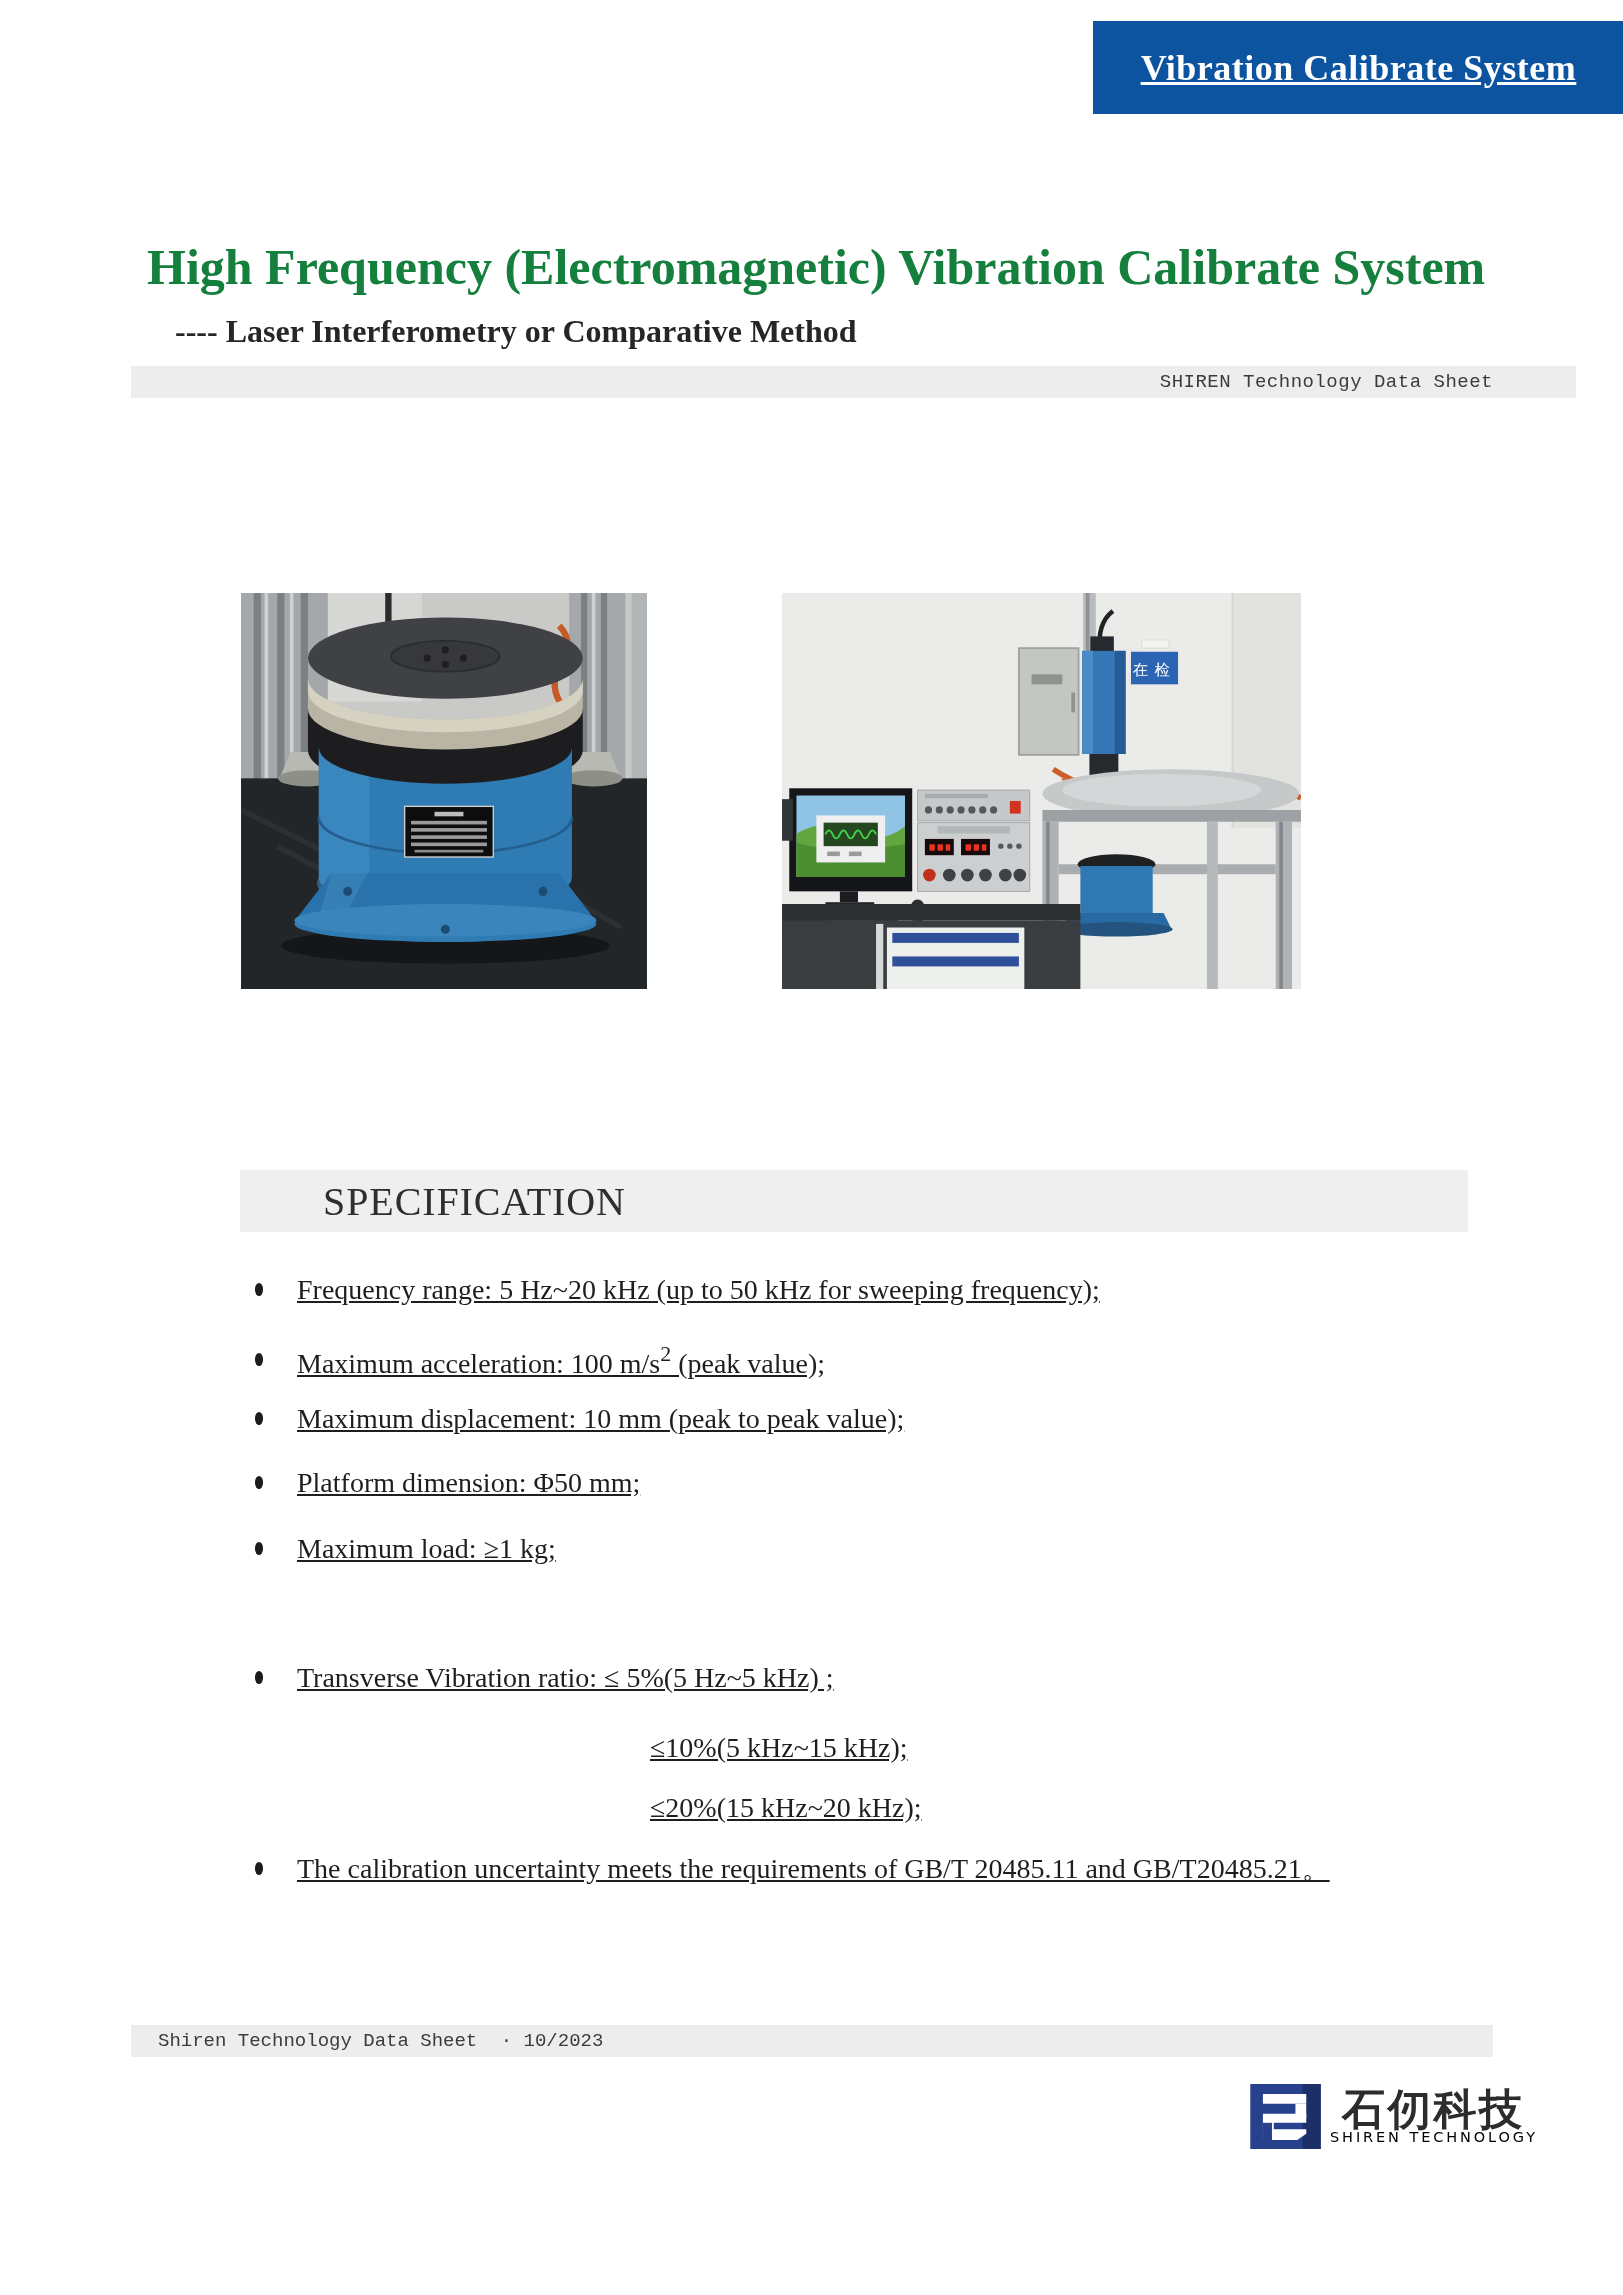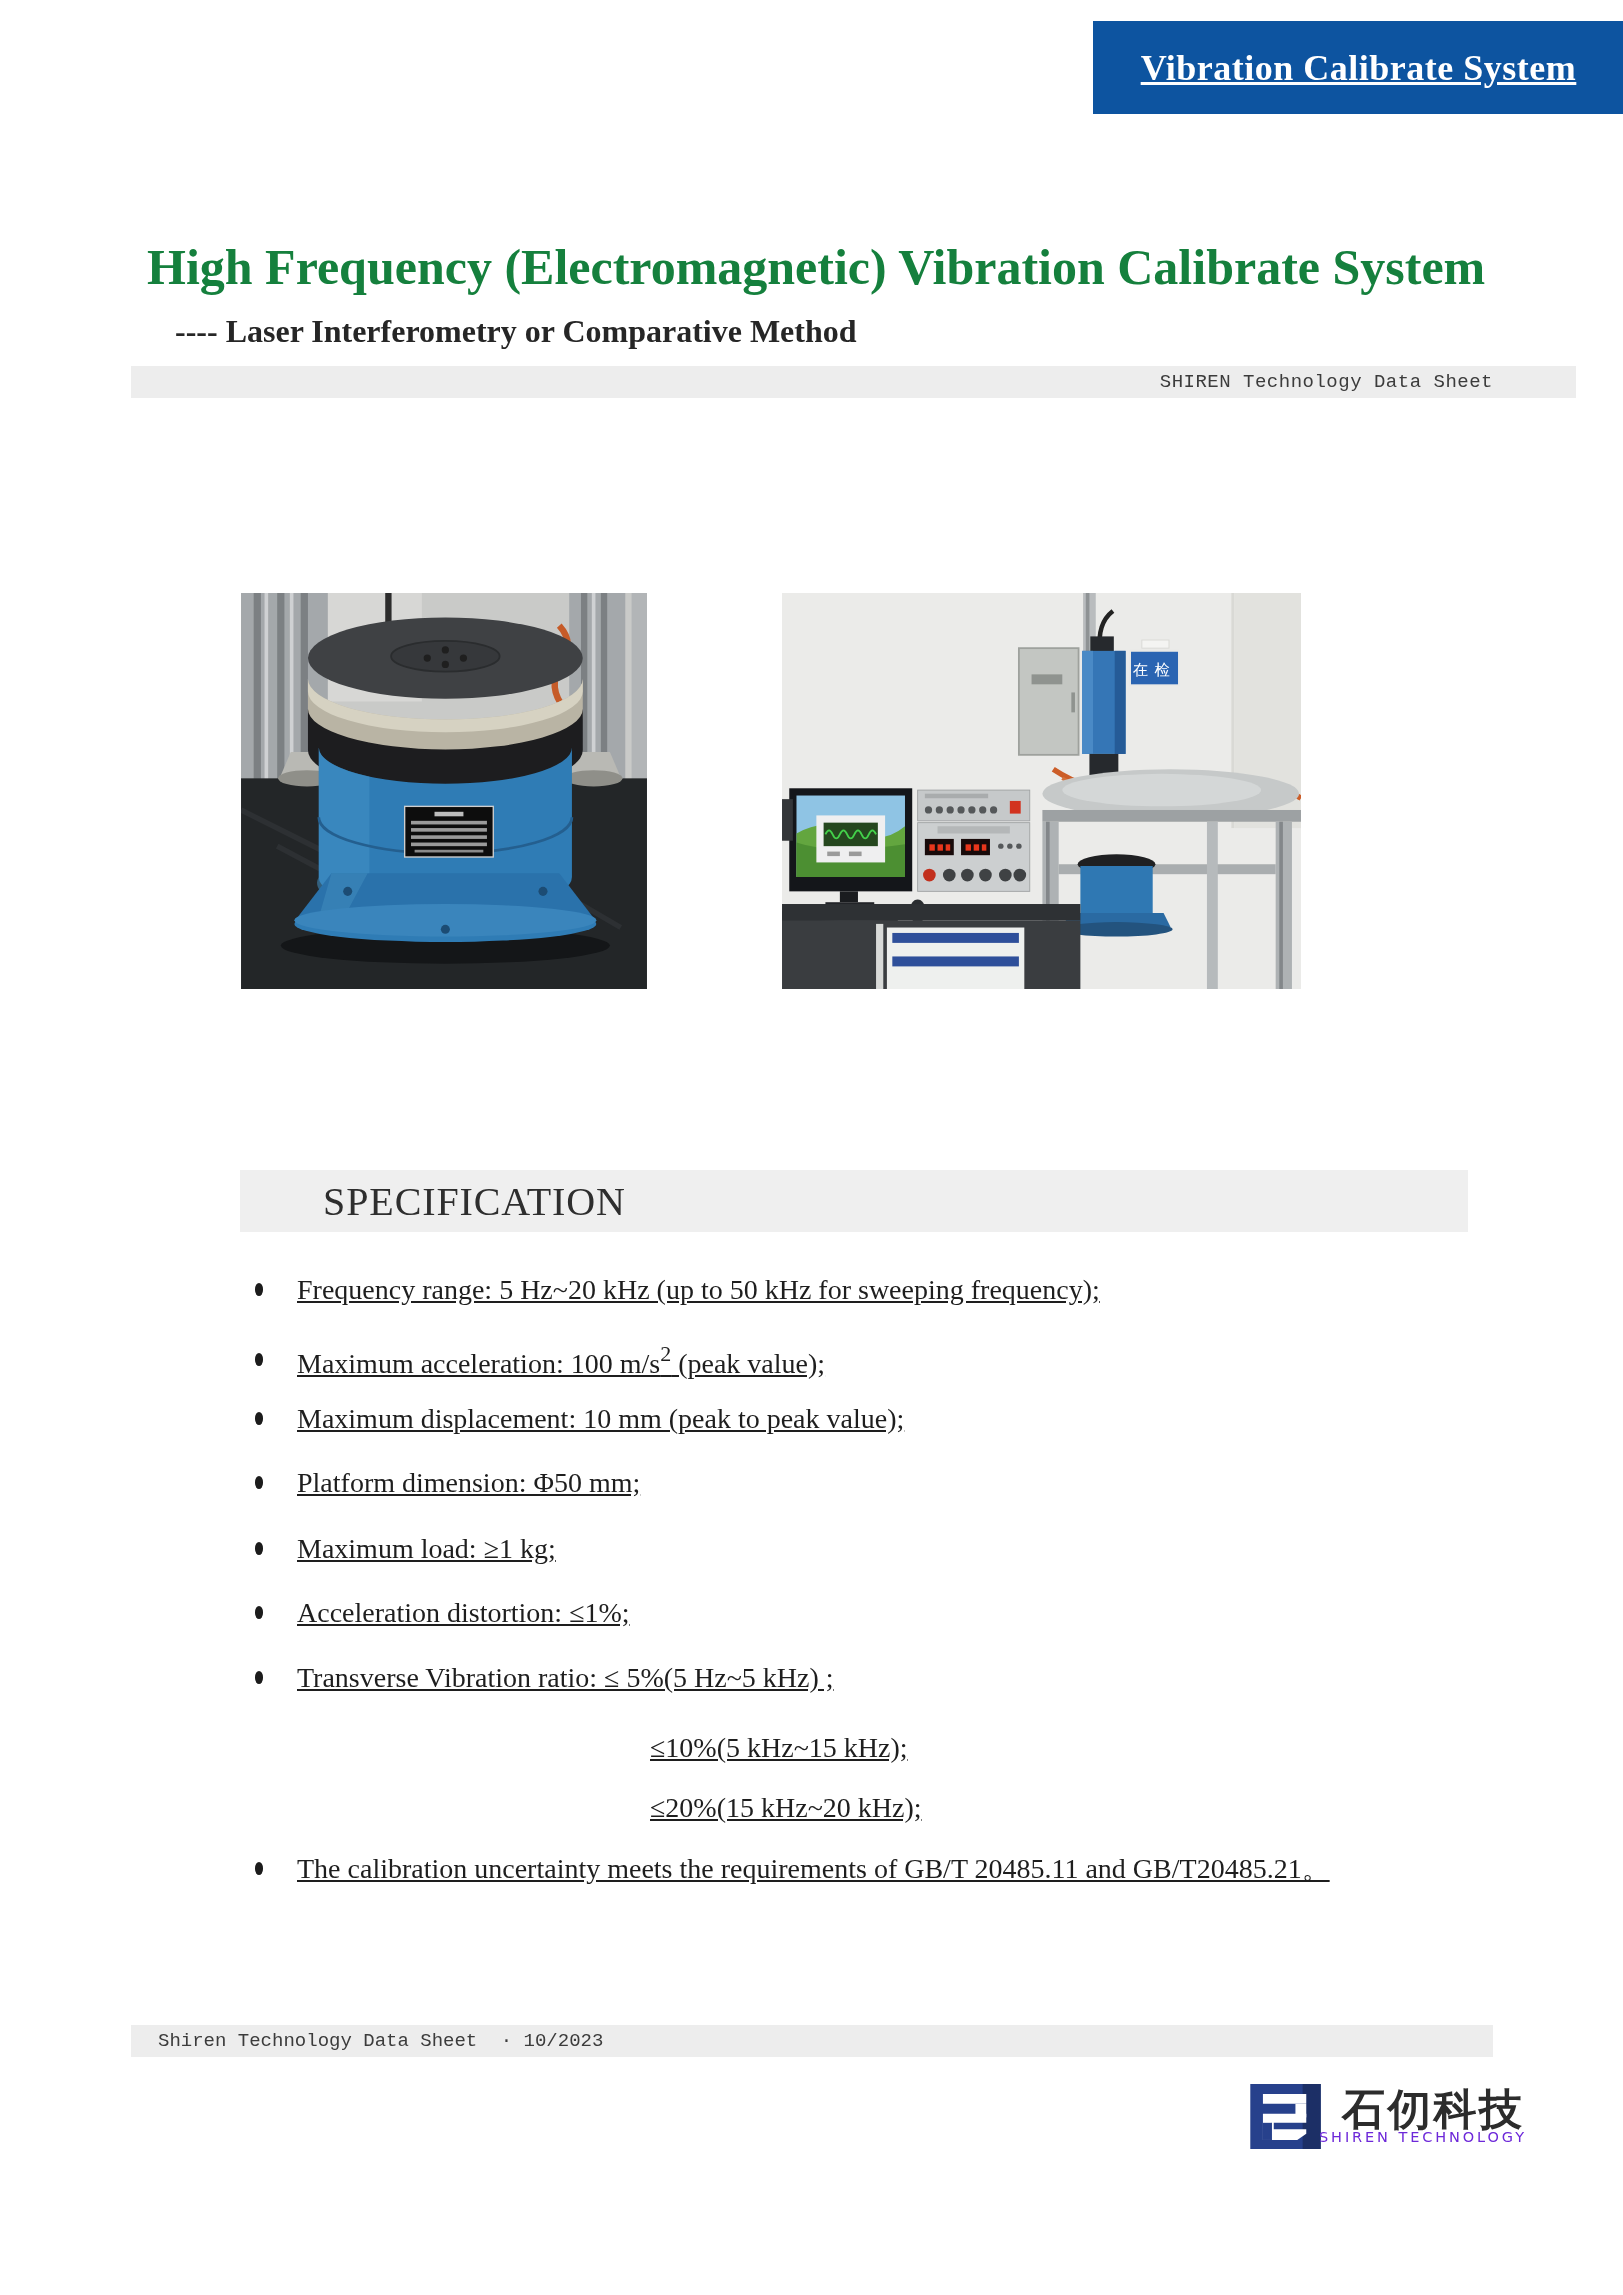--- a/index.html
+++ b/index.html
@@ -44,22 +44,22 @@
               display:flex;align-items:center;}
   .footer-bar span{font-family:"Liberation Mono",monospace;font-size:19px;color:#3c3c3c;}
   .footer-bar .f-label{padding-left:27px;}
   .footer-bar .f-date{padding-left:23.5px;}
 
   
   .logo{position:absolute;left:1250px;top:2081px;width:262px;height:77px;}
   .logo-mark{position:absolute;left:0;top:2.7px;width:71px;height:65px;}
   .logo-cn{position:absolute;left:92px;top:0px;font-family:"DejaVu Sans",sans-serif;
            font-size:43px;font-weight:bold;color:#2c2c2c;letter-spacing:2.7px;white-space:nowrap;}
-  .logo-en{position:absolute;left:69px;top:48px;font-family:"DejaVu Sans",sans-serif;
-           font-size:14.5px;color:#6d28d9;letter-spacing:2.9px;white-space:nowrap;}
+  .logo-en{position:absolute;left:80px;top:48px;font-family:"DejaVu Sans",sans-serif;
+           font-size:14.5px;color:#000000;letter-spacing:2.9px;white-space:nowrap;}
 </style>
 </head>
 <body>
 
 <div class="page">
 
   <div class="banner">
     <span>Vibration Calibrate System</span>
   </div>
 
@@ -276,24 +276,20 @@
     <span>Maximum displacement: 10 mm (peak to peak value);</span>
   </div>
   <div class="spec-row" style="top:1465px">
     <span class="dot"></span>
     <span>Platform dimension: Φ50 mm;</span>
   </div>
   <div class="spec-row" style="top:1531px">
     <span class="dot"></span>
     <span>Maximum load: ≥1 kg;</span>
   </div>
-  <div class="spec-row" style="top:1595px">
-    <span class="dot"></span>
-    <span>Acceleration distortion: ≤1%;</span>
-  </div>
   <div class="spec-row" style="top:1660px">
     <span class="dot"></span>
     <span>Transverse Vibration ratio: ≤ 5%(5 Hz~5 kHz) ;</span>
   </div>
   <div class="spec-row spec-cont" style="top:1730px">
     <span>≤10%(5 kHz~15 kHz);</span>
   </div>
   <div class="spec-row spec-cont" style="top:1790px">
     <span>≤20%(15 kHz~20 kHz);</span>
   </div>

